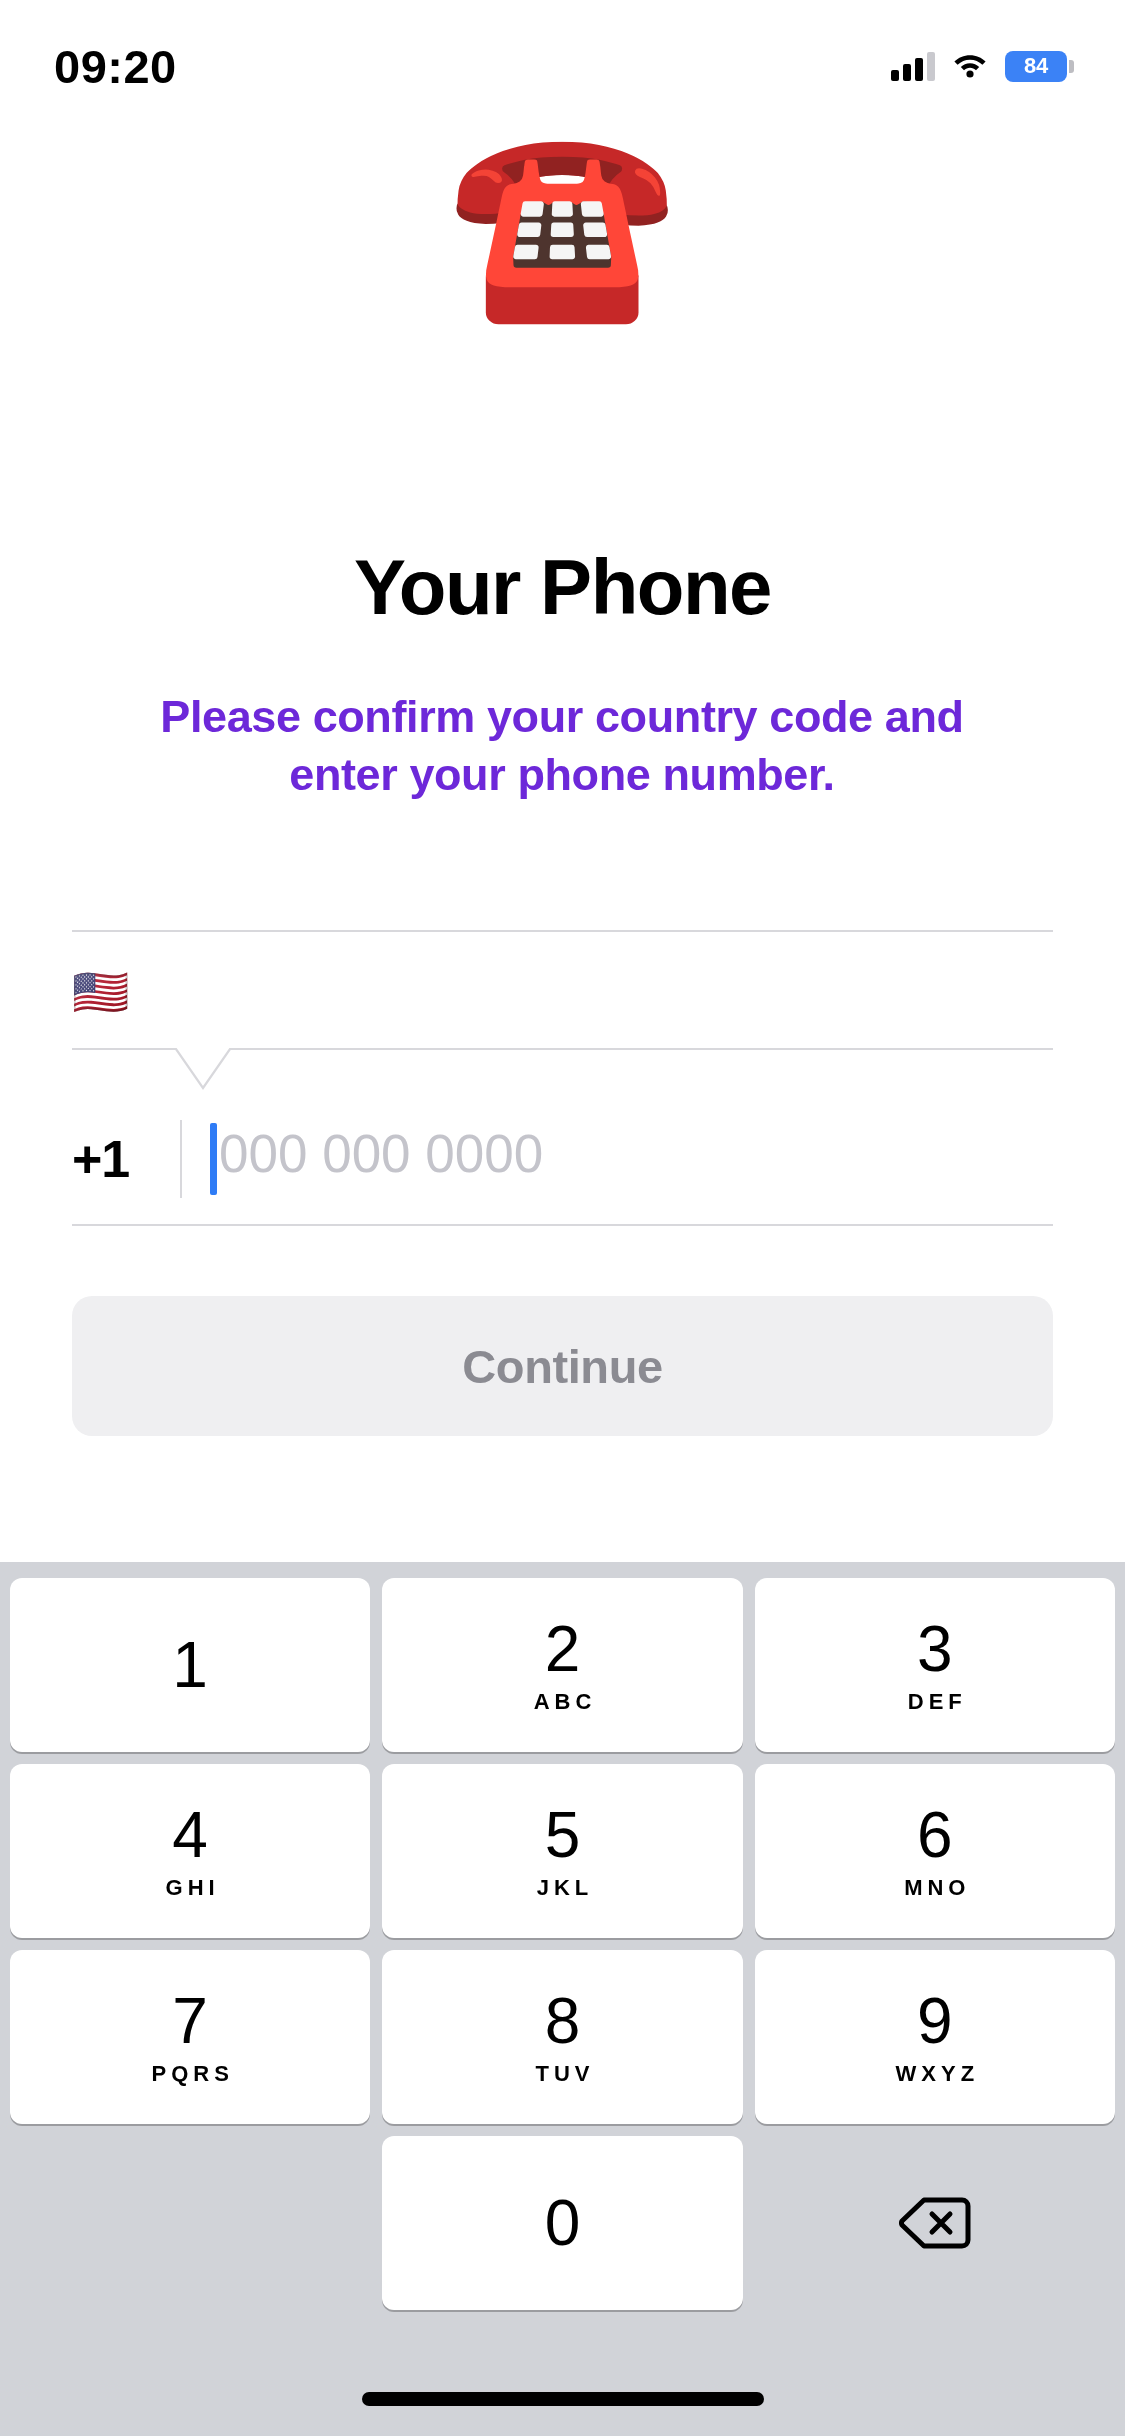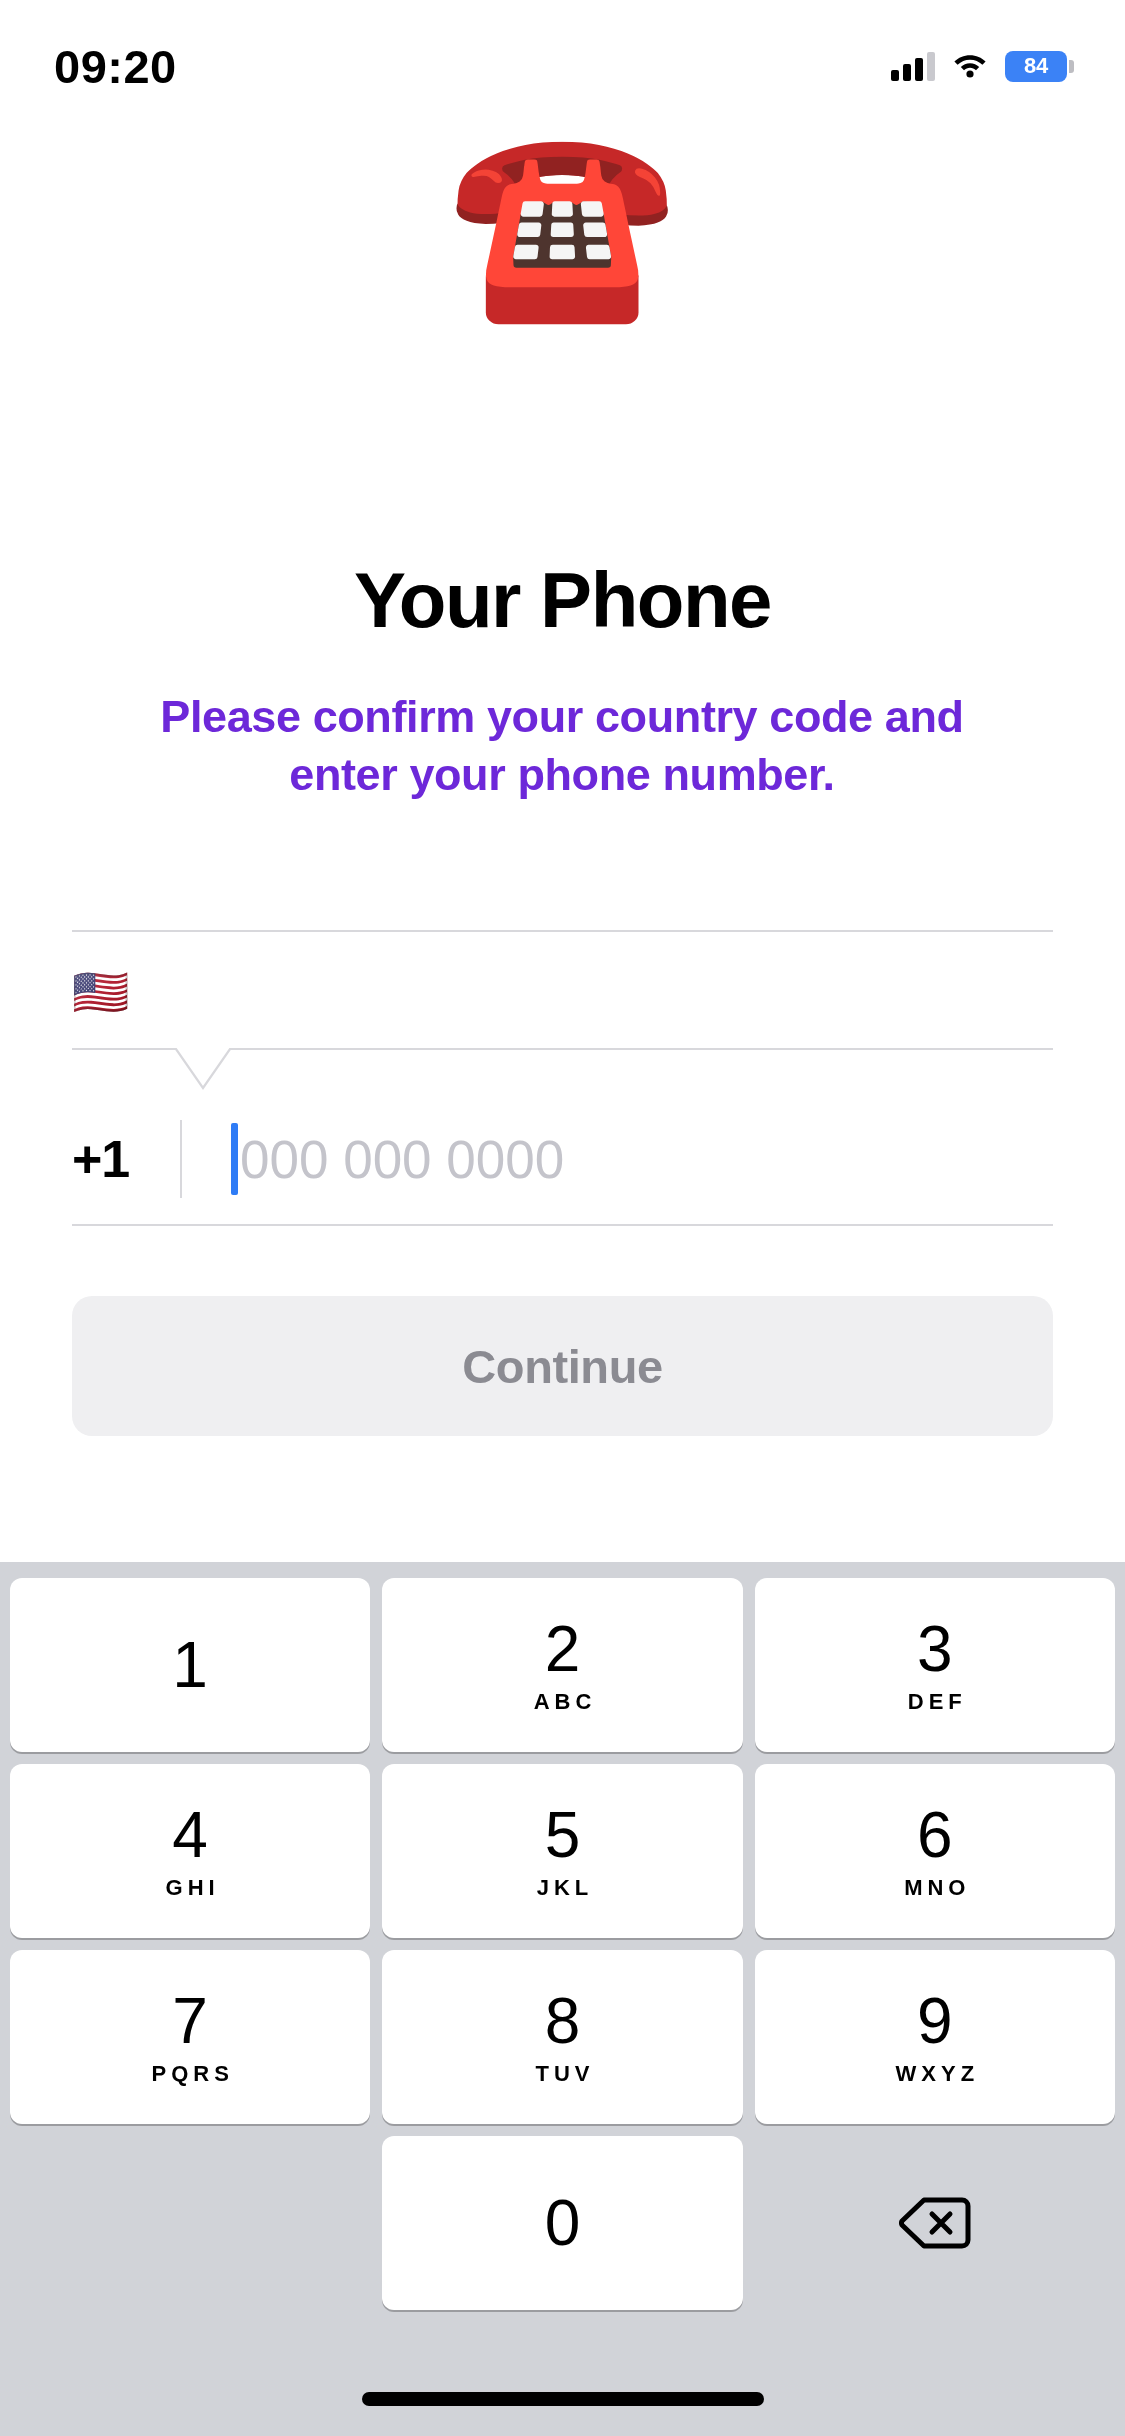--- a/index.html
+++ b/index.html
@@ -43,21 +43,21 @@
   
   #hero-emoji {
     position:absolute; top:130px; left:0; width:1125px;
     text-align:center; font-size:185px; line-height:1;
     font-family:"DejaVu Sans", sans-serif;
   }
 
   
   #page-title {
     position:absolute; top:542px; left:0; width:1125px; text-align:center;
-    font-size:78px; font-weight:bold; color:#000; letter-spacing:-1.5px;margin-top:13px;
+    font-size:78px; font-weight:bold; color:#000; letter-spacing:-1.5px;
   }
   #page-subtitle {
     position:absolute; top:688px; left:112px; width:900px; text-align:center;
     font-size:45px; font-weight:bold; color:#6d28d9; line-height:1.28;
     letter-spacing:-0.4px;
   }
 
   
   #form-area { position:absolute; top:930px; left:0; width:1125px; }
   .hr {
@@ -75,21 +75,21 @@
   .notch-divider svg { position:absolute; top:0; left:0; width:100%; height:46px; }
 
   #phone-row {
     height:130px; display:flex; align-items:center; padding:0 72px;
   }
   #country-code {
     font-size:52px; font-weight:bold; color:#000; width:108px;
     letter-spacing:-1px;
   }
   #code-separator { width:2px; height:78px; background:#d8d8dc; margin-right:28px; }
-  #phone-input-wrap { display:flex; align-items:center; flex:1;margin-left:21px; }
+  #phone-input-wrap { display:flex; align-items:flex-start; flex:1; }
   #phone-caret {
     width:7px; height:72px; background:#2f7cf6; border-radius:2px; margin-right:2px;
   }
   #phone-placeholder {
     font-size:53px; color:#c4c4cb; letter-spacing:0px; font-weight:normal;
   }
 
   #continue-button {
     margin:70px 72px 0 72px; height:140px; background:#efeff1;
     border-radius:20px; display:flex; align-items:center; justify-content:center;

